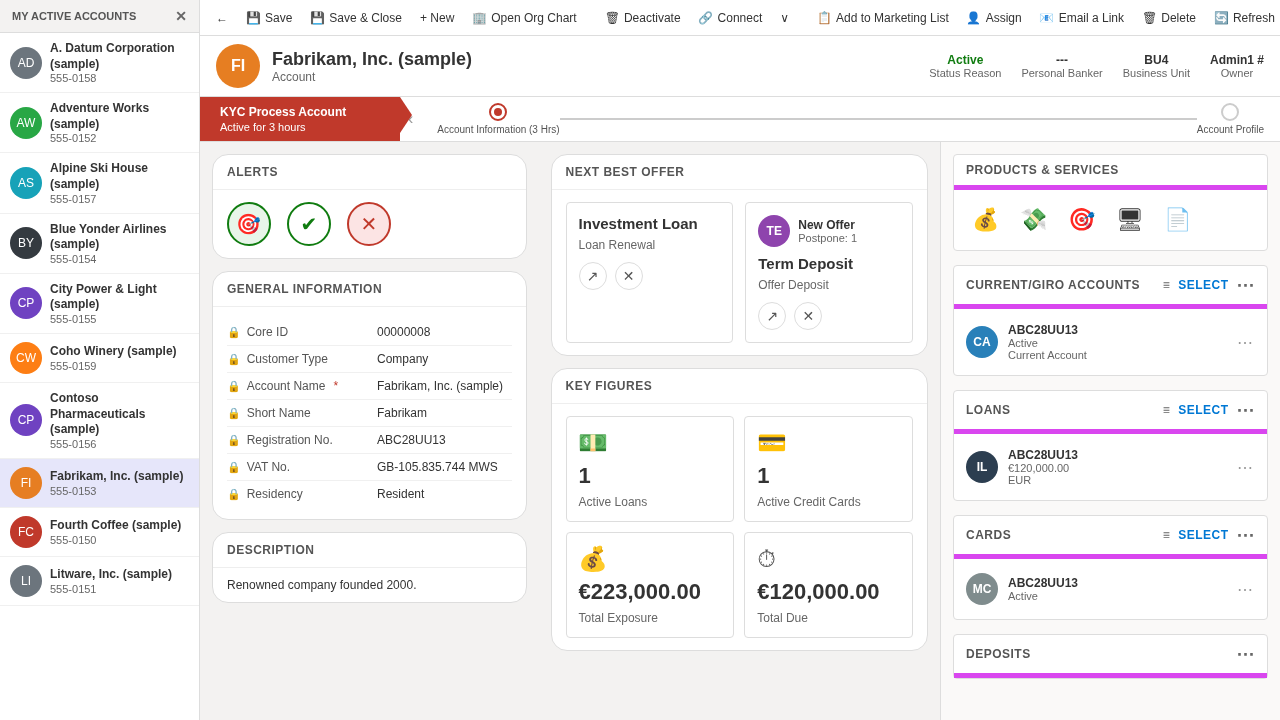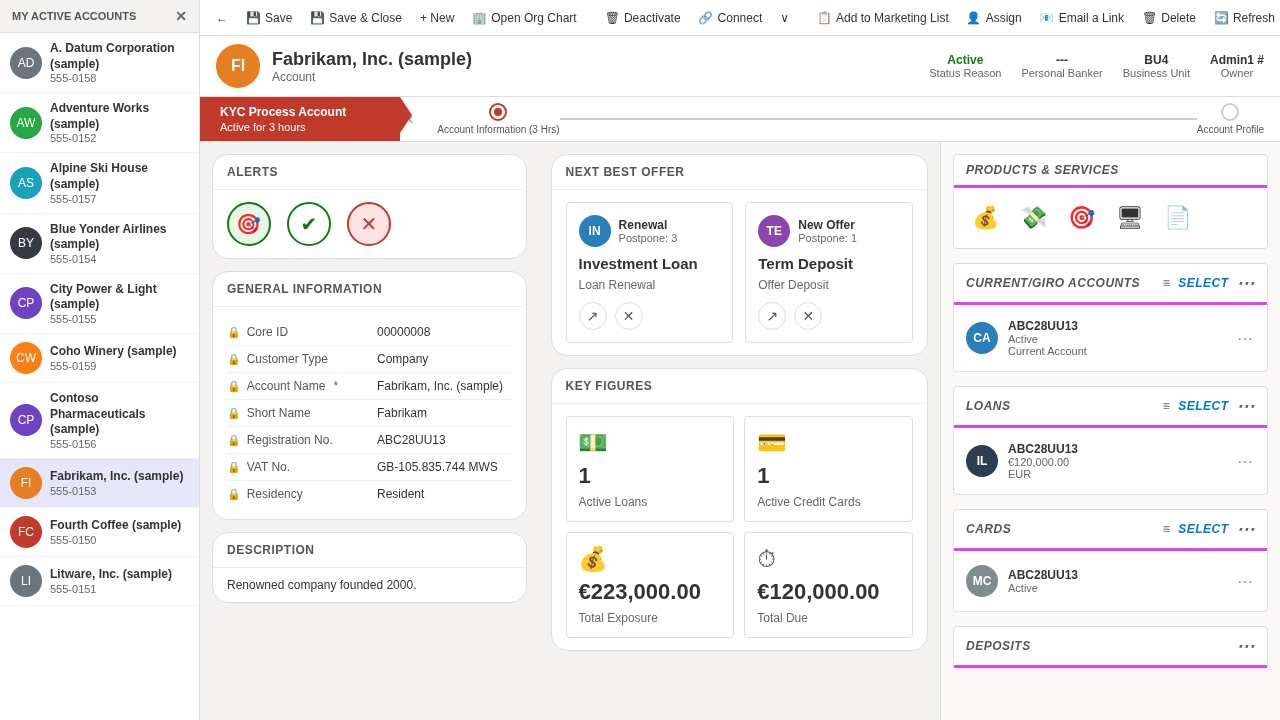--- a/index.html
+++ b/index.html
@@ -87,21 +87,21 @@
     .key-figure { border: 1px solid #ddd; border-radius: 4px; padding: 12px; display: flex; flex-direction: column; gap: 6px; }
     .key-figure-icon { font-size: 24px; color: #555; }
     .key-figure-value { font-size: 22px; font-weight: 700; color: #333; }
     .key-figure-label { font-size: 12px; color: #666; }
 
     
     .description-text { font-size: 12px; color: #333; padding: 10px 14px; }
 
     
     .right-section { background: #fff; border: 1px solid #ddd; border-radius: 4px; margin-bottom: 2px; }
-    .right-section-header { padding: 8px 12px; font-size: 12px; font-weight: 700; color: #555; text-transform: uppercase; letter-spacing: 0.5px; border-bottom: 3px solid #d946ef; display: flex; align-items: center; justify-content: space-between; font-style: italic; }
+    .right-section-header { padding: 8px 12px; font-size: 12px; font-weight: 700; color: #555; text-transform: uppercase; letter-spacing: 0.5px; border-bottom: 5px solid #d946ef; display: flex; align-items: center; justify-content: space-between; }
     .right-section-body { padding: 8px 12px; }
     .right-item { display: flex; align-items: center; gap: 10px; padding: 6px 0; border-bottom: 1px solid #f0f0f0; }
     .right-item:last-child { border-bottom: none; }
     .right-item-avatar { width: 32px; height: 32px; border-radius: 50%; display: flex; align-items: center; justify-content: center; font-size: 12px; font-weight: 700; color: #fff; flex-shrink: 0; }
     .right-item-info { flex: 1; }
     .right-item-name { font-size: 12px; font-weight: 600; color: #333; }
     .right-item-sub { font-size: 11px; color: #666; }
     .right-item-more { font-size: 16px; color: #999; cursor: pointer; padding: 2px; }
     .select-link { font-size: 12px; color: #0078d4; cursor: pointer; }
     .products-icons { display: flex; gap: 8px; padding: 10px 12px; flex-wrap: wrap; }
@@ -393,27 +393,20 @@
     </div>
 
     <div class="left-panel" style="flex:1.2;">
 
       <div class="card">
         <div class="card-header">
           <span>NEXT BEST OFFER</span>
         </div>
         <div class="offer-cards" id="offer-cards">
             <div class="offer-card">
-    <div class="offer-header">
-      <div class="offer-avatar" style="background:#2980b9">IN</div>
-      <div class="offer-tag">
-        <span class="offer-tag-title">Renewal</span>
-        <span class="offer-tag-sub">Postpone: 3</span>
-      </div>
-    </div>
     <div class="offer-name">Investment Loan</div>
     <div class="offer-desc">Loan Renewal</div>
     <div class="offer-actions">
       <div class="offer-action-btn">↗</div>
       <div class="offer-action-btn">✕</div>
     </div>
   </div>
             <div class="offer-card">
     <div class="offer-header">
       <div class="offer-avatar" style="background:#8e44ad">TE</div>

